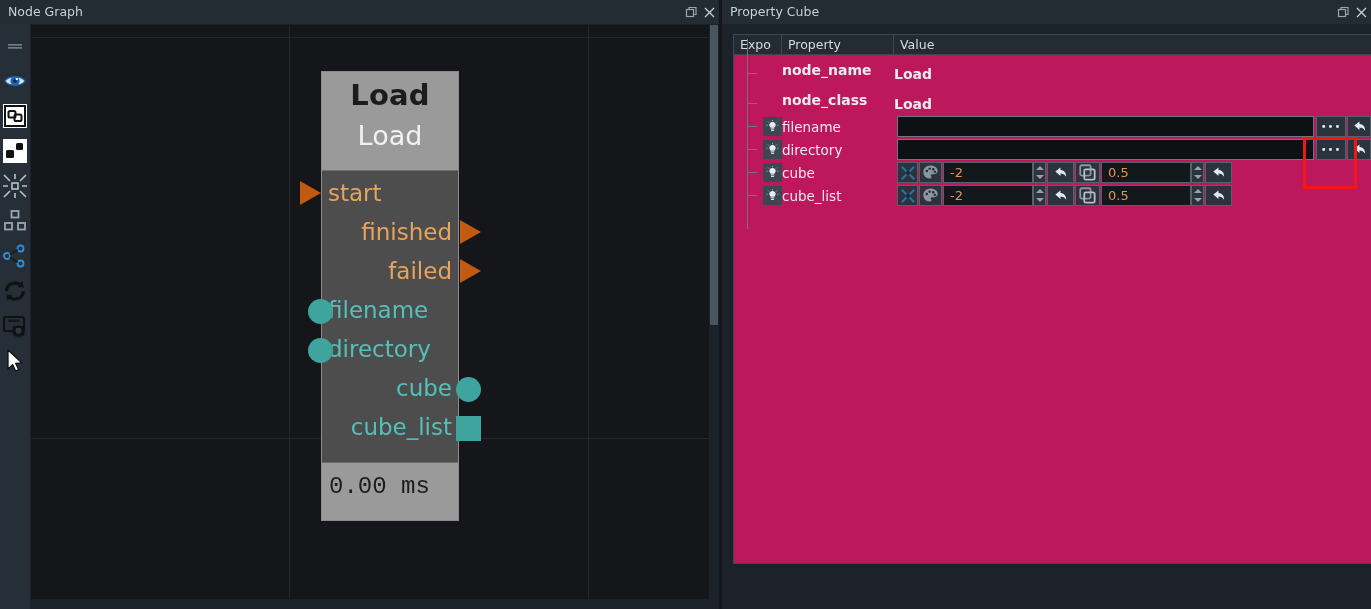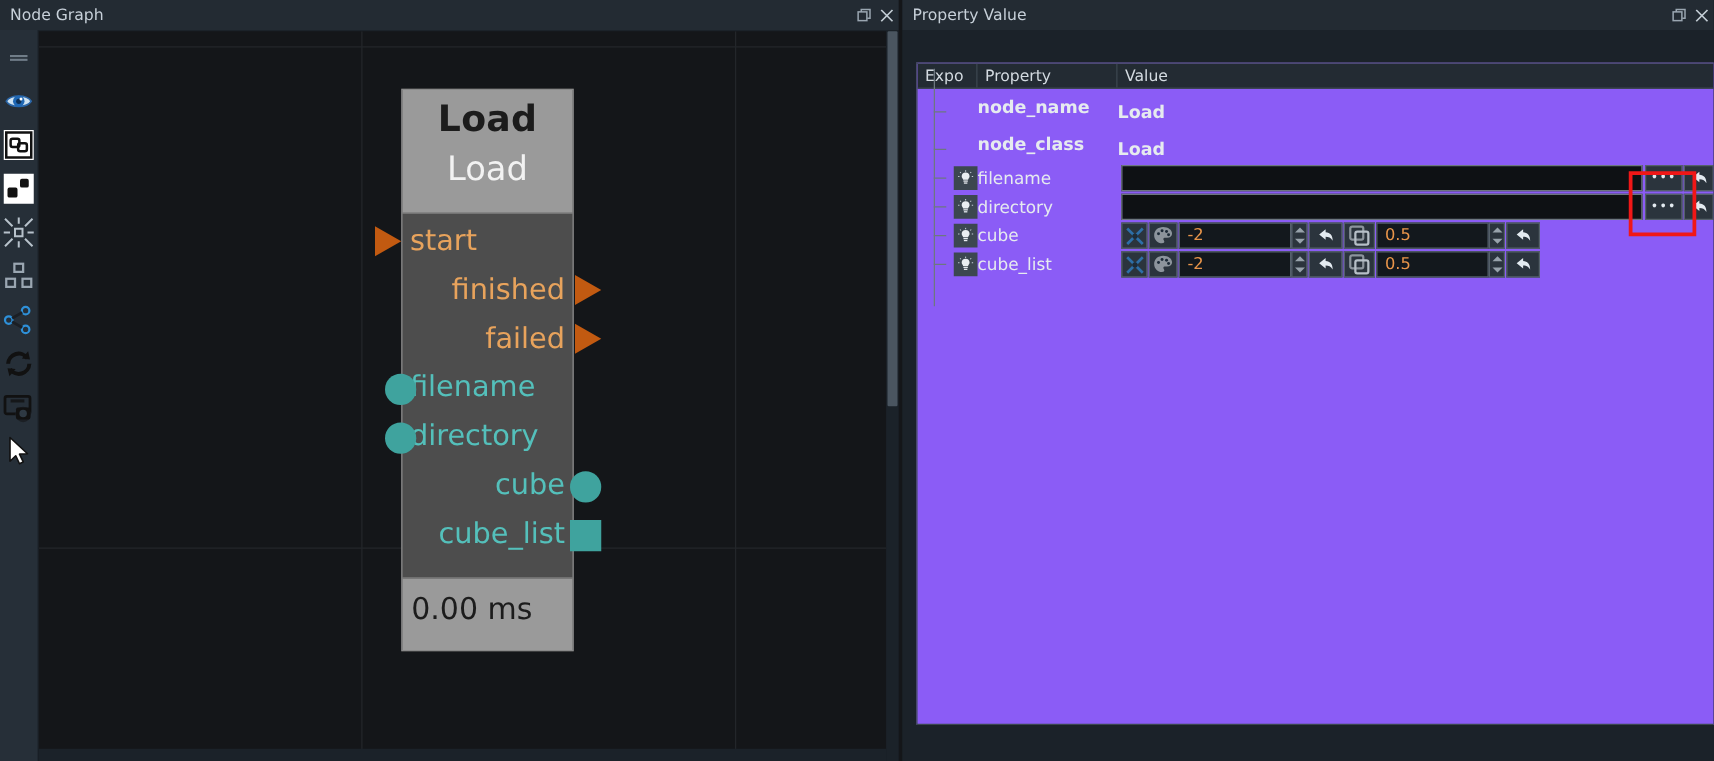--- a/index.html
+++ b/index.html
@@ -141,39 +141,40 @@
   .sq {
     position: absolute;
     width: 25px; height: 25px;
     background: #3fa39e;
   }
 
   #node-footer {
     position: absolute; left: 0; bottom: 0; width: 100%; height: 58px;
     background: #9a9a9a;
     border-top: 1px solid #6f6f6f;
+    font-family: Liberation Mono, monospace;
   }
   #node-time {
     position: absolute; left: 7px; top: 10px;
     font-size: 24px; color: #1c1c1c;
   }
 
   
   #property-panel {
     position: absolute; left: 722px; top: 0;
     width: 649px; height: 609px;
     background: #1b2229;
   }
   #property-titlebar { left: 0; top: 0; width: 649px; }
 
   #prop-table {
     position: absolute;
-    left: 11px; top: 50px;
+    left: 11px; top: 34px;
     width: 638px; height: 530px;
-    background: #8b5cf6;
+    background: #be185d;
     border: 1px solid #3c4750;
     border-right: none;
     overflow: hidden;
   }
   #prop-head {
     display: flex;
     height: 20px;
     background: #232b33;
     border-bottom: 1px solid #3c4750;
     font-size: 12.5px; color: #d4dbe1;
@@ -450,21 +451,21 @@
       <div class="thumb"></div>
     </div>
     <div id="ng-hscroll"></div>
   </div>
 
   <div class="splitter-v" style="left:719px"></div>
 
   <div id="property-panel">
 
     <div class="panel-titlebar" id="property-titlebar">
-      <span class="tb-text">Property Value</span>
+      <span class="tb-text">Property Cube</span>
       <span class="tb-buttons">
         <span class="tb-btn">
           <svg width="13" height="13" viewBox="0 0 13 13">
             <rect x="1.5" y="3.5" width="7" height="7" fill="none" stroke="#9aa6b1" stroke-width="1.2"></rect>
             <path d="M4 3.5 V1.5 H11 V8.5 H8.8" fill="none" stroke="#9aa6b1" stroke-width="1.2"></path>
           </svg>
         </span>
         <span class="tb-btn">
           <svg width="13" height="13" viewBox="0 0 13 13">
             <path d="M2 2 L11 11 M11 2 L2 11" stroke="#c2ccd4" stroke-width="1.4" fill="none"></path>

